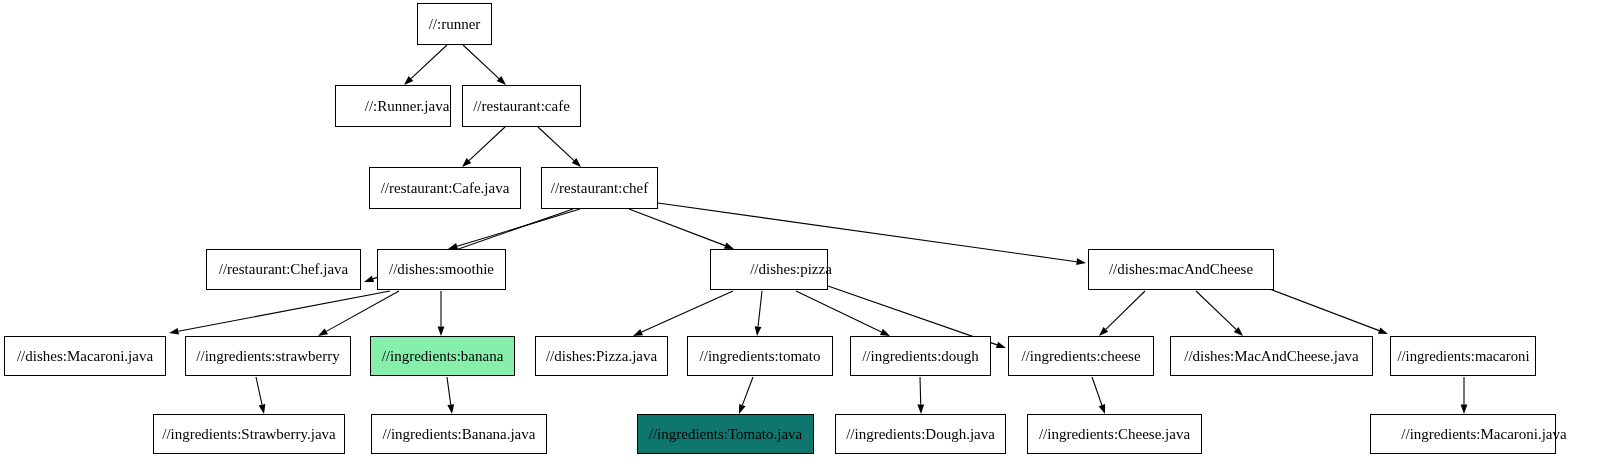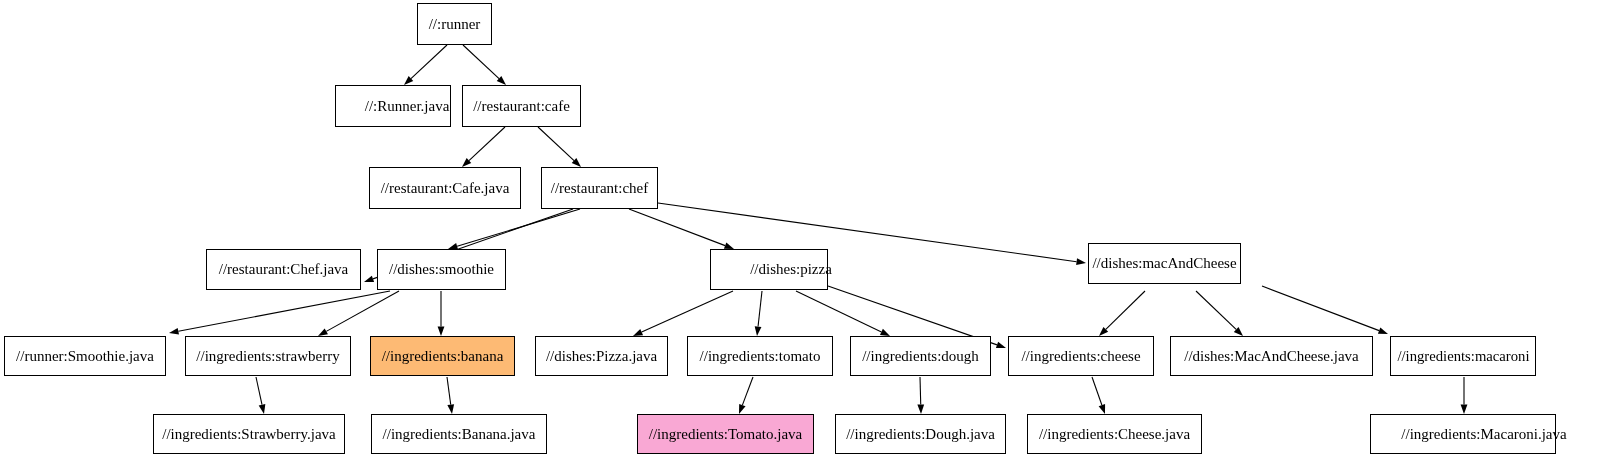--- a/index.html
+++ b/index.html
@@ -163,30 +163,30 @@
     </div>
     <div class="gnode" style="left: 206px; top: 249px; width: 155px; height: 41px; background: rgb(255, 255, 255); border-color: rgb(0, 0, 0);">
       <span class="lbl">//restaurant:Chef.java</span>
     </div>
     <div class="gnode" style="left: 377px; top: 249px; width: 129px; height: 41px; background: rgb(255, 255, 255); border-color: rgb(0, 0, 0);">
       <span class="lbl">//dishes:smoothie</span>
     </div>
     <div class="gnode" style="left: 710px; top: 249px; width: 118px; height: 41px; background: rgb(255, 255, 255); border-color: rgb(0, 0, 0); padding-left: 44px;">
       <span class="lbl">//dishes:pizza</span>
     </div>
-    <div class="gnode" style="left: 1088px; top: 243px; width: 153px; height: 41px; background: rgb(255, 255, 255); border-color: rgb(0, 0, 0);">
+    <div class="gnode" style="left: 1088px; top: 249px; width: 186px; height: 41px; background: rgb(255, 255, 255); border-color: rgb(0, 0, 0);">
       <span class="lbl">//dishes:macAndCheese</span>
     </div>
     <div class="gnode" style="left: 4px; top: 336px; width: 162px; height: 40px; background: rgb(255, 255, 255); border-color: rgb(0, 0, 0);">
-      <span class="lbl">//runner:Smoothie.java</span>
+      <span class="lbl">//dishes:Macaroni.java</span>
     </div>
     <div class="gnode" style="left: 185px; top: 336px; width: 166px; height: 40px; background: rgb(255, 255, 255); border-color: rgb(0, 0, 0);">
       <span class="lbl">//ingredients:strawberry</span>
     </div>
-    <div class="gnode" style="left: 370px; top: 336px; width: 145px; height: 40px; background: #fdba74; border-color: rgb(0, 0, 0);">
+    <div class="gnode" style="left: 370px; top: 336px; width: 145px; height: 40px; background: #86efac; border-color: rgb(0, 0, 0);">
       <span class="lbl">//ingredients:banana</span>
     </div>
     <div class="gnode" style="left: 535px; top: 336px; width: 133px; height: 40px; background: rgb(255, 255, 255); border-color: rgb(0, 0, 0);">
       <span class="lbl">//dishes:Pizza.java</span>
     </div>
     <div class="gnode" style="left: 687px; top: 336px; width: 146px; height: 40px; background: rgb(255, 255, 255); border-color: rgb(0, 0, 0);">
       <span class="lbl">//ingredients:tomato</span>
     </div>
     <div class="gnode" style="left: 850px; top: 336px; width: 141px; height: 40px; background: rgb(255, 255, 255); border-color: rgb(0, 0, 0);">
       <span class="lbl">//ingredients:dough</span>
@@ -199,21 +199,21 @@
     </div>
     <div class="gnode" style="left: 1390px; top: 336px; width: 146px; height: 40px; background: rgb(255, 255, 255); border-color: rgb(0, 0, 0);">
       <span class="lbl" style="transform: scaleX(0.978417); transform-origin: center center;">//ingredients:macaroni</span>
     </div>
     <div class="gnode" style="left: 153px; top: 414px; width: 192px; height: 40px; background: rgb(255, 255, 255); border-color: rgb(0, 0, 0);">
       <span class="lbl">//ingredients:Strawberry.java</span>
     </div>
     <div class="gnode" style="left: 371px; top: 414px; width: 176px; height: 40px; background: rgb(255, 255, 255); border-color: rgb(0, 0, 0);">
       <span class="lbl">//ingredients:Banana.java</span>
     </div>
-    <div class="gnode" style="left: 637px; top: 414px; width: 177px; height: 40px; background: #f9a8d4; border-color: rgb(0, 0, 0); align-items: center;">
+    <div class="gnode" style="left: 637px; top: 414px; width: 177px; height: 40px; background: #0f766e; border-color: rgb(0, 0, 0); align-items: center;">
       <span class="lbl">//ingredients:Tomato.java</span>
     </div>
     <div class="gnode" style="left: 835px; top: 414px; width: 171px; height: 40px; background: rgb(255, 255, 255); border-color: rgb(0, 0, 0);">
       <span class="lbl">//ingredients:Dough.java</span>
     </div>
     <div class="gnode" style="left: 1027px; top: 414px; width: 175px; height: 40px; background: rgb(255, 255, 255); border-color: rgb(0, 0, 0);">
       <span class="lbl">//ingredients:Cheese.java</span>
     </div>
     <div class="gnode" style="left: 1370px; top: 414px; width: 186px; height: 40px; background: rgb(255, 255, 255); border-color: rgb(0, 0, 0); padding-left: 42px;">
       <span class="lbl">//ingredients:Macaroni.java</span>

